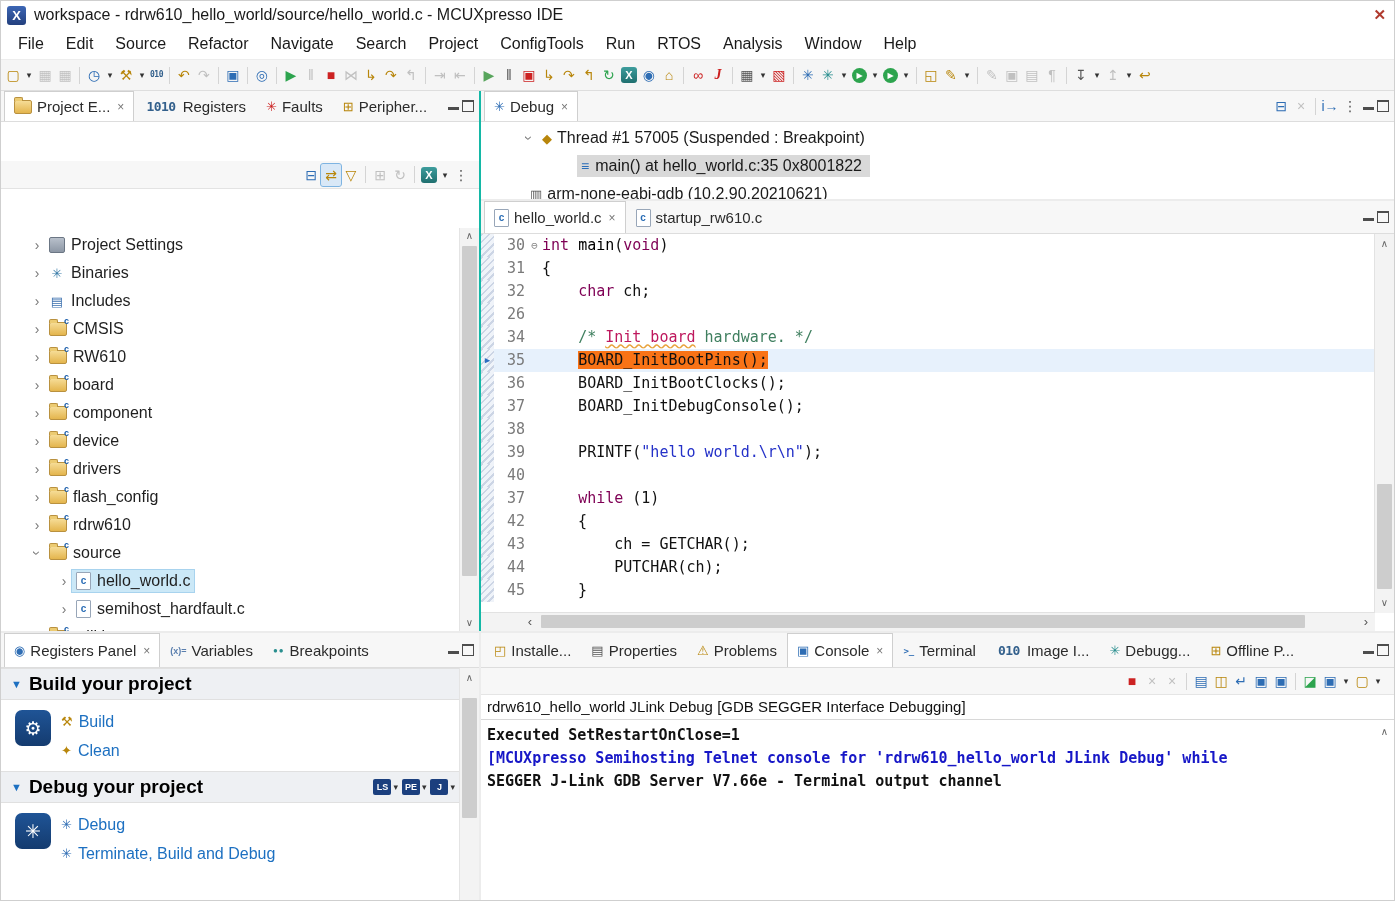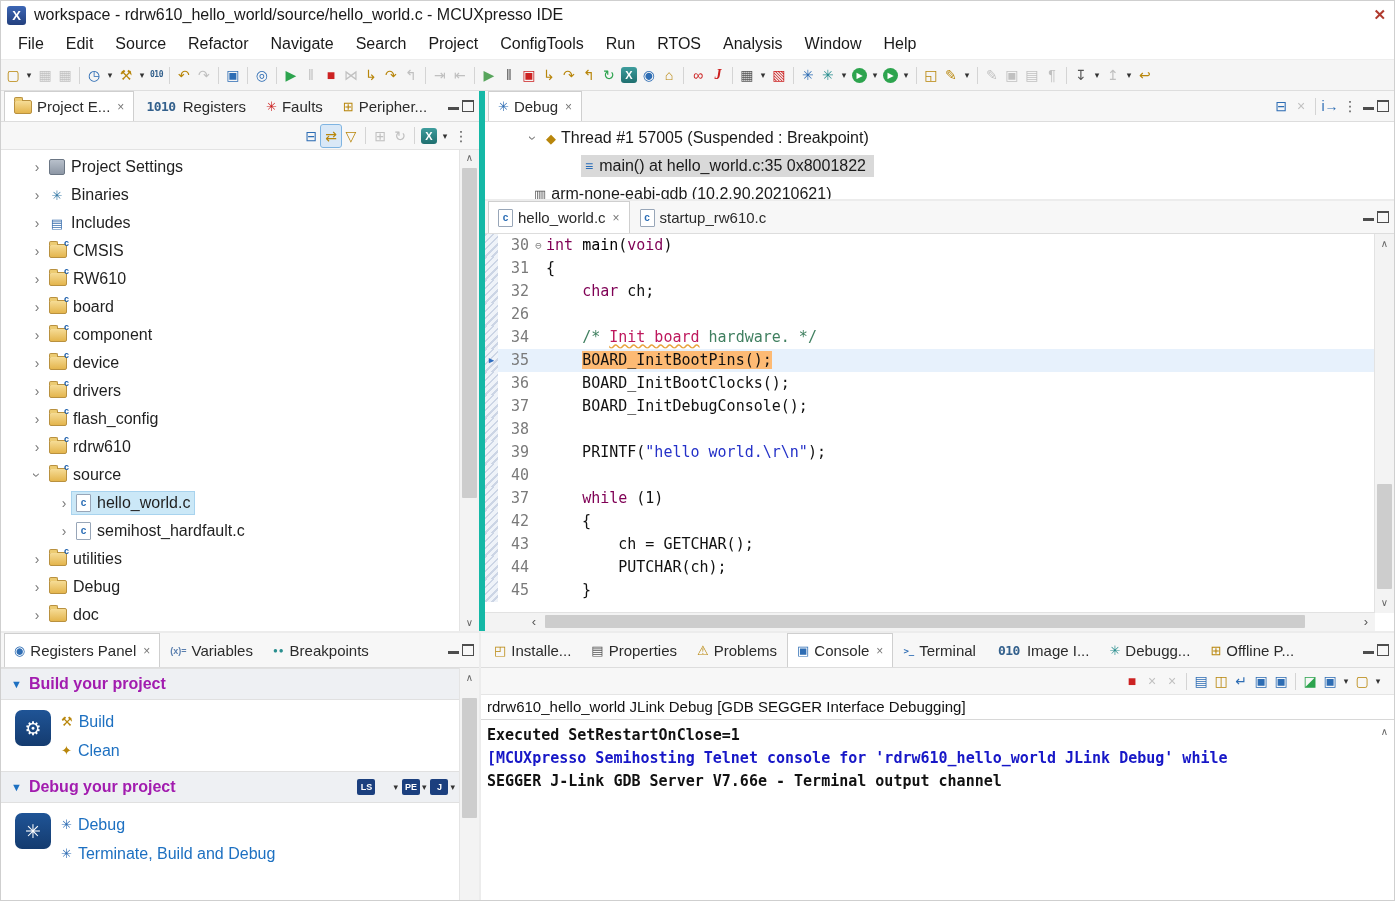--- a/index.html
+++ b/index.html
@@ -30,21 +30,21 @@
   .tab-x:empty{display:none;}
   .tab-ic{display:inline-block;font-size:13px;flex:none;text-align:center;}
   .varic{font:bold 9px/14px "Liberation Sans",sans-serif;color:#5a7fae;}
   .bpic{font-size:8px;color:#2a8f8f;letter-spacing:1px;}
   .termic{font:bold 9px/14px "DejaVu Sans Mono",monospace;color:#2e6db4;}
   .chrome{margin-left:auto;display:flex;align-items:center;padding-right:5px;gap:3px;}
   .ic-min{width:11px;height:3px;background:#4d4d4d;display:inline-block;margin-bottom:-4px;}
   .ic-max{width:10px;height:9px;border:1px solid #4d4d4d;border-top-width:2px;display:inline-block;}
   
   .main{display:flex;height:540px;}
-  .left-panel{width:478px;flex:none;border-right:6px solid #14b8a6;display:flex;flex-direction:column;background:#fff;}
+  .left-panel{width:478px;flex:none;border-right:2px solid #14b8a6;display:flex;flex-direction:column;background:#fff;gap:39px;}
   .left-panel .tabbar{height:30px;}
   .ptoolbar{height:27px;background:#f7f7f7;border-bottom:1px solid #e3e3e3;display:flex;align-items:center;justify-content:flex-end;padding-right:8px;}
   .tree{position:relative;flex:1;overflow:hidden;padding-top:3px;}
   .tree-row{display:flex;align-items:center;height:28px;font-size:16px;color:#1f1f1f;}
   .tw{width:16px;color:#777;font-size:14px;flex:none;display:inline-block;text-align:center;}
   .tw.exp{transform:rotate(90deg);}
   .tc{display:flex;align-items:center;gap:6px;padding:2px 4px;}
   .tree-row.sel .tc{background:#cbe8f7;outline:1px solid #a8d3ee;}
   .ticon{display:inline-block;flex:none;text-align:center;}
   .fi{width:16px;height:12px;background:linear-gradient(#f6dc96,#e4b54d);border:1px solid #b9913f;border-radius:2px;position:relative;}
@@ -74,35 +74,35 @@
   .code-line{display:flex;height:23px;line-height:23px;font-family:"DejaVu Sans Mono",monospace;font-size:15px;white-space:pre;}
   .cmargin{width:13px;flex:none;background:repeating-linear-gradient(135deg,#ccd5e5 0 2px,#eff3f9 2px 5px);color:#2e6dc0;font-size:9px;text-align:center;overflow:hidden;}
   .cnum{width:31px;flex:none;text-align:right;color:#7a7a7a;padding-right:2px;}
   .cfold{width:15px;flex:none;color:#888;font-size:11px;text-align:center;}
   .cbody{flex:1;font-weight:normal;color:#111;}
   .code-line.cur{background:#e7f1fc;}
   .tk-kw{color:#7f0055;} .tk-p{color:#111;} .tk-fn{color:#000;}
   .tk-cm{color:#3f7f5f;}
   .tk-cmsp{color:#be185d;text-decoration:underline;text-decoration-style:wavy;text-decoration-color:#e8a33d;}
   .tk-str{color:#2431c8;}
-  .tk-hl{background:#fdba74;}
+  .tk-hl{background:#f97316;}
   .ed-vscroll{position:absolute;top:0;right:0;bottom:18px;width:19px;background:#f3f3f3;border-left:1px solid #e2e2e2;}
   .ed-hscroll{position:absolute;left:0;right:19px;bottom:0;height:18px;background:#f3f3f3;border-top:1px solid #e2e2e2;}
   .harr{position:absolute;top:0;height:100%;width:18px;text-align:center;color:#555;font-size:13px;line-height:17px;}
   .hthumb{position:absolute;top:2px;bottom:3px;left:60px;right:70px;background:#cdcdcd;border-radius:1px;}
   
   .bottom{display:flex;height:273px;border-top:2px solid #ececec;}
   .bl-panel{width:478px;flex:none;border-right:2px solid #ececec;display:flex;flex-direction:column;background:#fff;}
   .bl-panel .tabbar{height:34px;}
   .qs-body{position:relative;flex:1;overflow:hidden;}
   .qs-clip{height:18px;overflow:hidden;}
   .qs-clip span{display:block;margin:-9px 0 0 110px;color:#1d70c1;font-size:16px;}
   .qs-band{height:30px;background:#eef0f3;border-top:1px solid #e0e0e0;border-bottom:1px solid #e0e0e0;display:flex;align-items:center;padding:0 10px;gap:7px;}
   .qs-arrow{color:#1d70c1;font-size:11px;}
-  .qs-title{color:#a21caf;font-weight:bold;font-size:16px;}
+  .qs-title{color:#000000;font-weight:bold;font-size:19px;}
   .qs-badges{margin-left:auto;display:flex;align-items:center;gap:4px;padding-right:14px;}
   .qs-badge{background:#1b3f7e;color:#fff;font:bold 9px/16px "Liberation Sans",sans-serif;width:18px;height:16px;text-align:center;border-radius:2px;display:inline-block;}
   .qs-dd{font-size:9px;color:#333;}
   .qs-links{display:flex;padding:7px 0 6px 14px;gap:10px;}
   .big-ic{width:36px;height:36px;border-radius:7px;background:linear-gradient(#1f5496,#143b6f);color:#fff;display:flex;align-items:center;justify-content:center;font-size:19px;flex:none;margin-top:3px;}
   .qs-linkcol{display:flex;flex-direction:column;}
   .qs-link{display:flex;align-items:center;gap:6px;height:29px;font-size:16px;color:#1d70c1;}
   .mini-ic{font-size:13px;}
   
   .br-panel{flex:1;display:flex;flex-direction:column;background:#fff;min-width:0;}
@@ -531,21 +531,21 @@
               <span>Clean</span>
             </span>
           </span>
         </div>
 
         <div class="qs-band">
           <span class="qs-arrow">▼</span>
           <span class="qs-title">Debug your project</span>
           <span class="qs-badges">
 
-          <span style="display:flex;align-items:center;gap:18px;">
+          <span style="display:flex;align-items:center;gap:2px;">
               <span class="qs-badge">LS</span>
               <span class="qs-dd">▾</span>
             </span>
               <span style="display:flex;align-items:center;gap:2px;">
               <span class="qs-badge">PE</span>
               <span class="qs-dd">▾</span>
             </span>
               <span style="display:flex;align-items:center;gap:2px;">
               <span class="qs-badge">J</span>
               <span class="qs-dd">▾</span>

